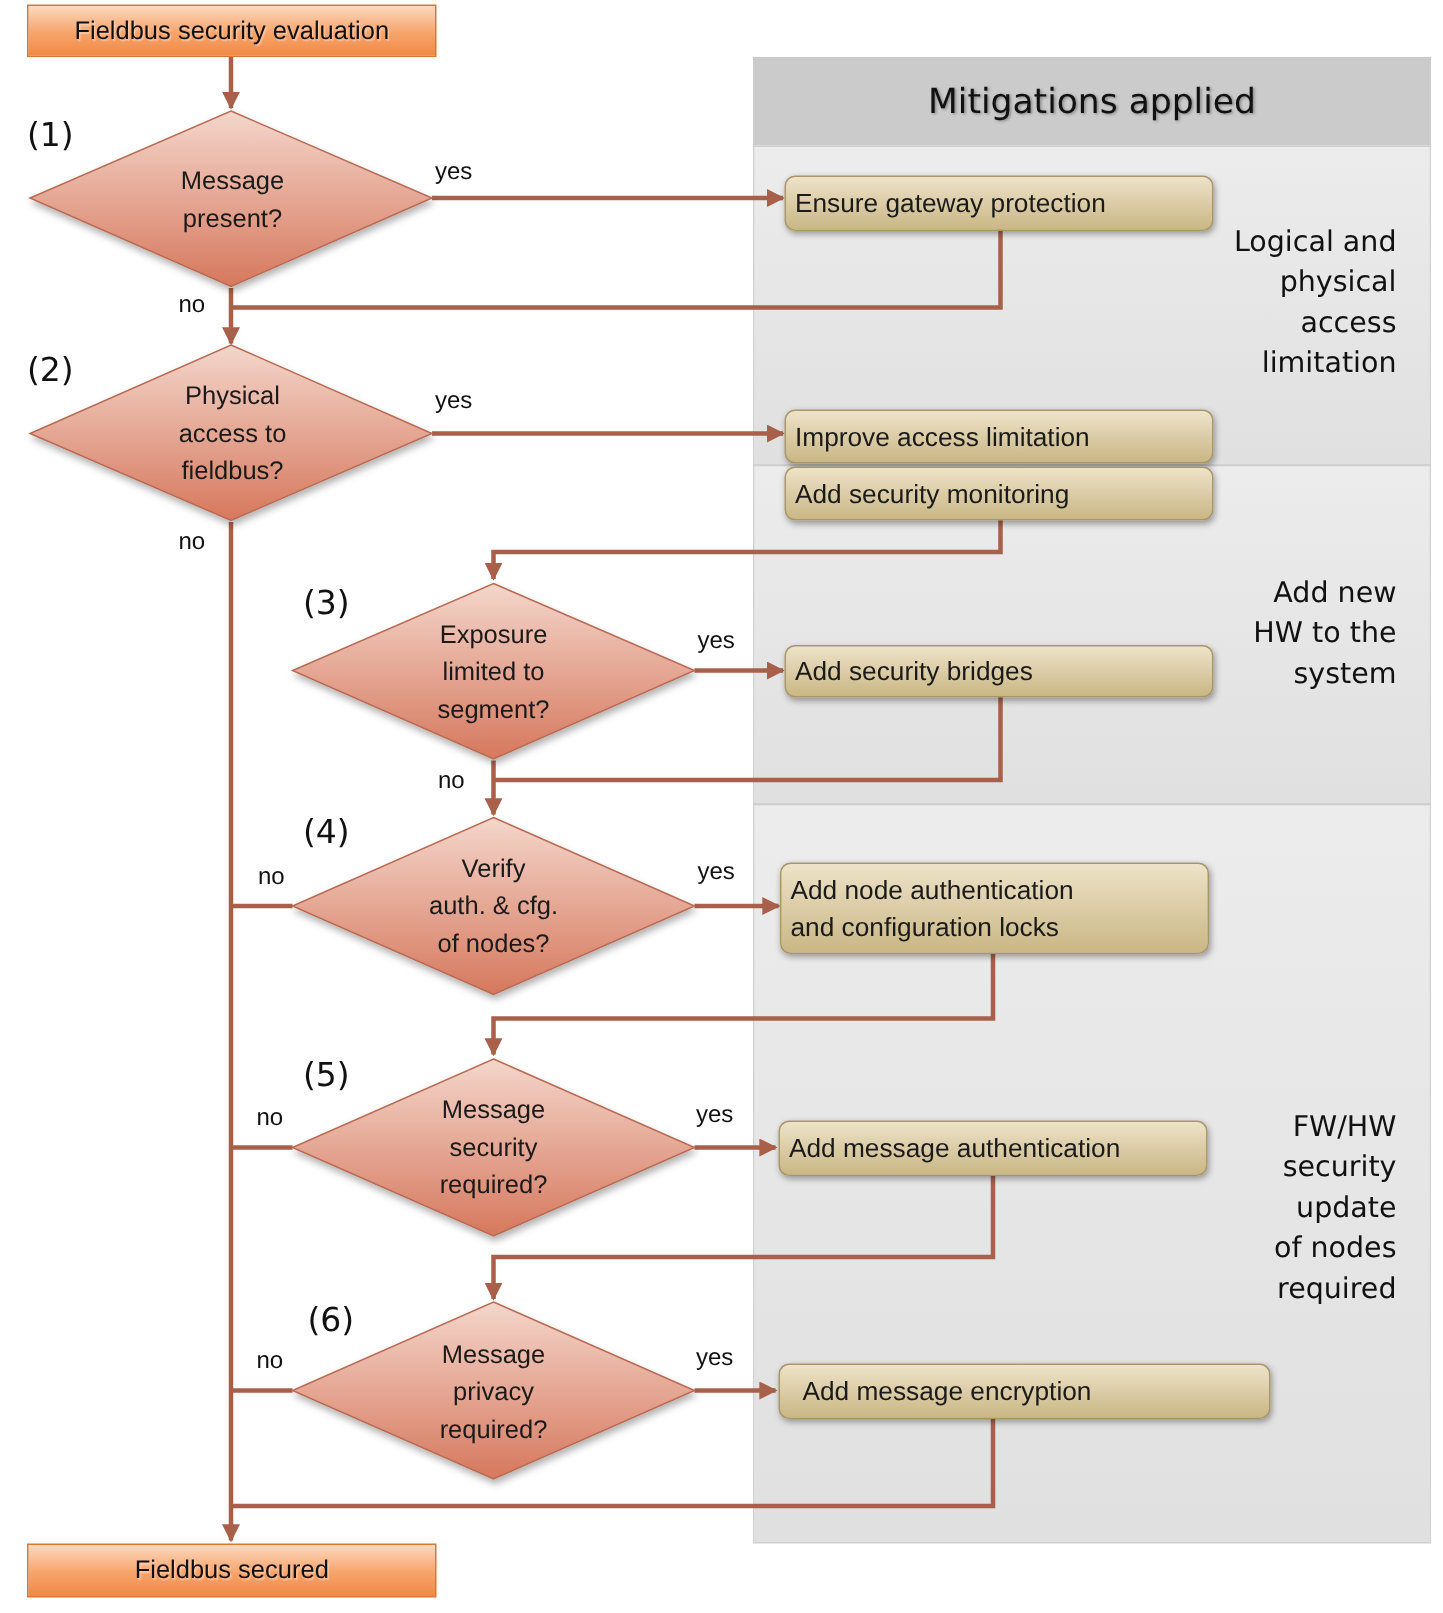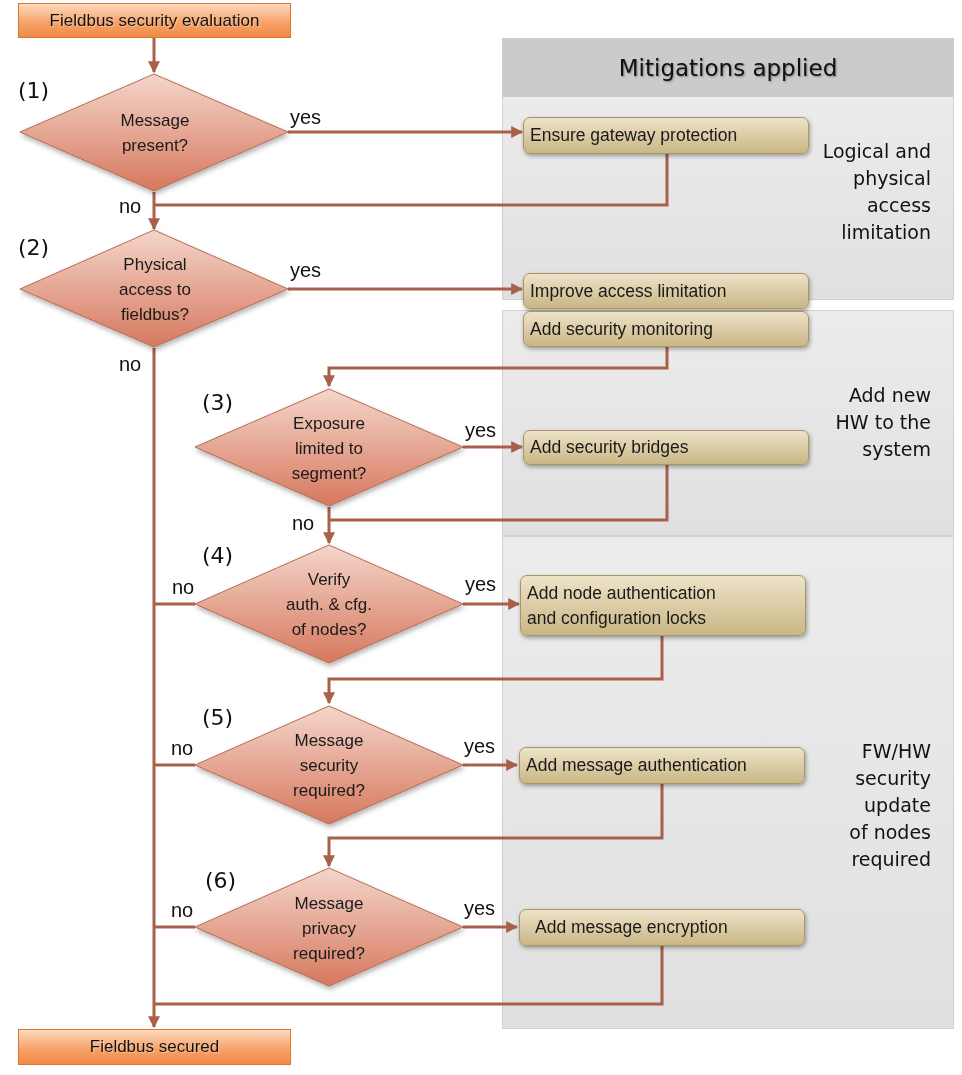--- a/index.html
+++ b/index.html
@@ -8,26 +8,26 @@
   .lane{position:absolute;}
   .lane-label{position:absolute;right:22px;text-align:right;font-family:"DejaVu Sans",sans-serif;font-size:19px;line-height:27px;color:#111;white-space:pre-line;}
   .lane-header{position:absolute;left:502px;top:38px;width:452px;height:59px;background:#cbcbcb;display:flex;align-items:center;justify-content:center;font-family:"DejaVu Sans",sans-serif;font-size:23px;color:#111;text-shadow:1px 1px 2px rgba(0,0,0,0.35);}
   .term{position:absolute;display:flex;align-items:center;justify-content:center;font-size:17px;color:#111;
         background:linear-gradient(#fcd9bf,#f7a36a 55%,#f08a46);border:1.5px solid #d9772f;box-sizing:border-box;text-shadow:1px 1px 1px rgba(255,255,255,0.4);}
   .action{position:absolute;box-sizing:border-box;border:1.5px solid #a89668;border-radius:7px;
           background:linear-gradient(#eee3c9,#d8c8a0 60%,#c9b784);box-shadow:1px 2px 4px rgba(0,0,0,0.35);
           font-size:17.5px;color:#1a1a1a;padding-left:6px;display:flex;align-items:center;line-height:25px;white-space:pre-line;}
   .dtext{position:absolute;text-align:center;font-size:17px;line-height:25px;color:#1a1a1a;white-space:pre-line;transform:translate(-50%,-50%);}
   .step{position:absolute;font-family:"DejaVu Sans",sans-serif;font-size:22px;color:#111;}
-  .lbl{position:absolute;font-size:20px;color:#111;}
+  .lbl{position:absolute;font-size:16px;color:#111;}
 </style>
 </head>
 <body>
 
-<div class="lane" style="left:502px;top:87px;width:452px;height:213px;background:linear-gradient(#ececec,#e0e0e0);border:1px solid #d0d0d0;box-sizing:border-box;">
+<div class="lane" style="left:502px;top:97px;width:452px;height:213px;background:linear-gradient(#ececec,#e0e0e0);border:1px solid #d0d0d0;box-sizing:border-box;">
   <div class="lane-label" style="top:50px;">Logical and
 physical
 access
 limitation</div>
 </div>
 <div class="lane" style="left:502px;top:310px;width:452px;height:226px;background:linear-gradient(#ececec,#e0e0e0);border:1px solid #d0d0d0;box-sizing:border-box;">
   <div class="lane-label" style="top:71px;">Add new
 HW to the
 system</div>
 </div>
@@ -144,13 +144,13 @@
 <div class="lbl" style="left:464px;top:897px;">yes</div>
 <div class="lbl" style="left:171px;top:899px;">no</div>
 
 <div class="action" style="left:523px;top:117px;width:286px;height:37px;">Ensure gateway protection</div>
 <div class="action" style="left:523px;top:273px;width:286px;height:36px;">Improve access limitation</div>
 <div class="action" style="left:523px;top:311px;width:286px;height:36px;">Add security monitoring</div>
 <div class="action" style="left:523px;top:430px;width:286px;height:35px;">Add security bridges</div>
 <div class="action" style="left:520px;top:575px;width:286px;height:61px;">Add node authentication
 and configuration locks</div>
 <div class="action" style="left:519px;top:747px;width:286px;height:37px;">Add message authentication</div>
-<div class="action" style="left:519px;top:909px;width:286px;height:37px;padding-left:15px;">Add message encryption</div>
+<div class="action" style="left:519px;top:909px;width:328px;height:37px;padding-left:15px;">Add message encryption</div>
 
 </body></html>

